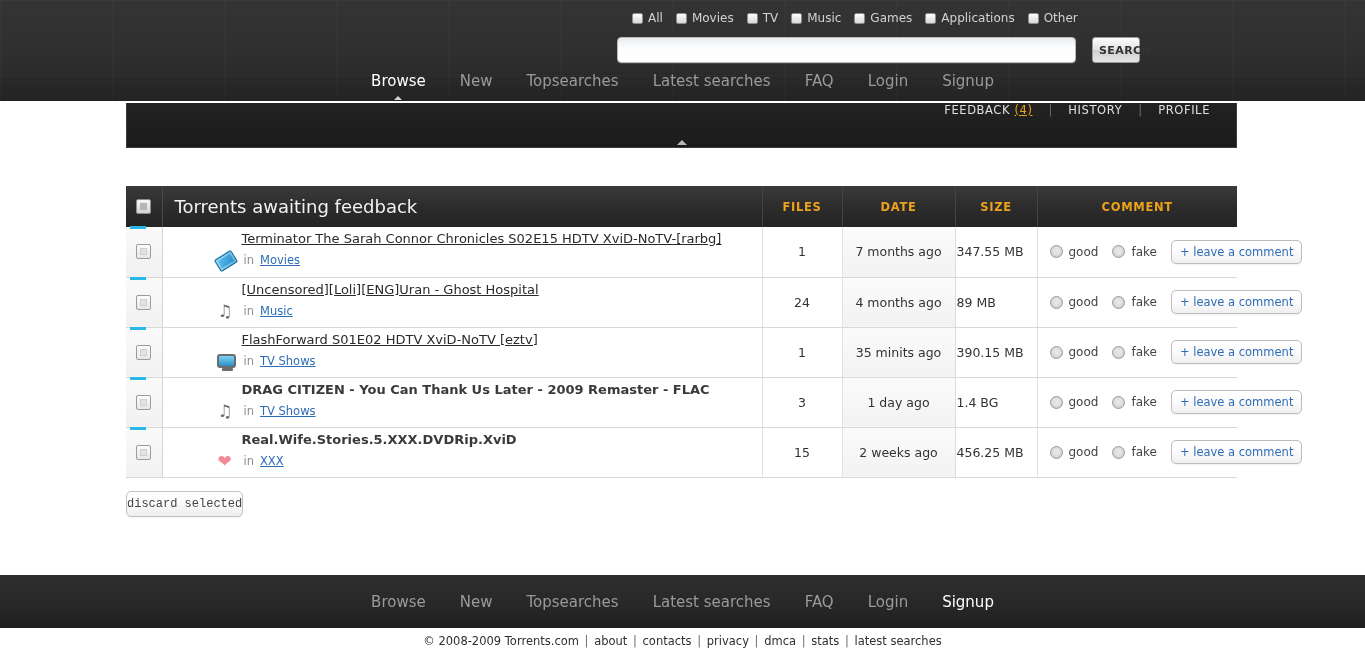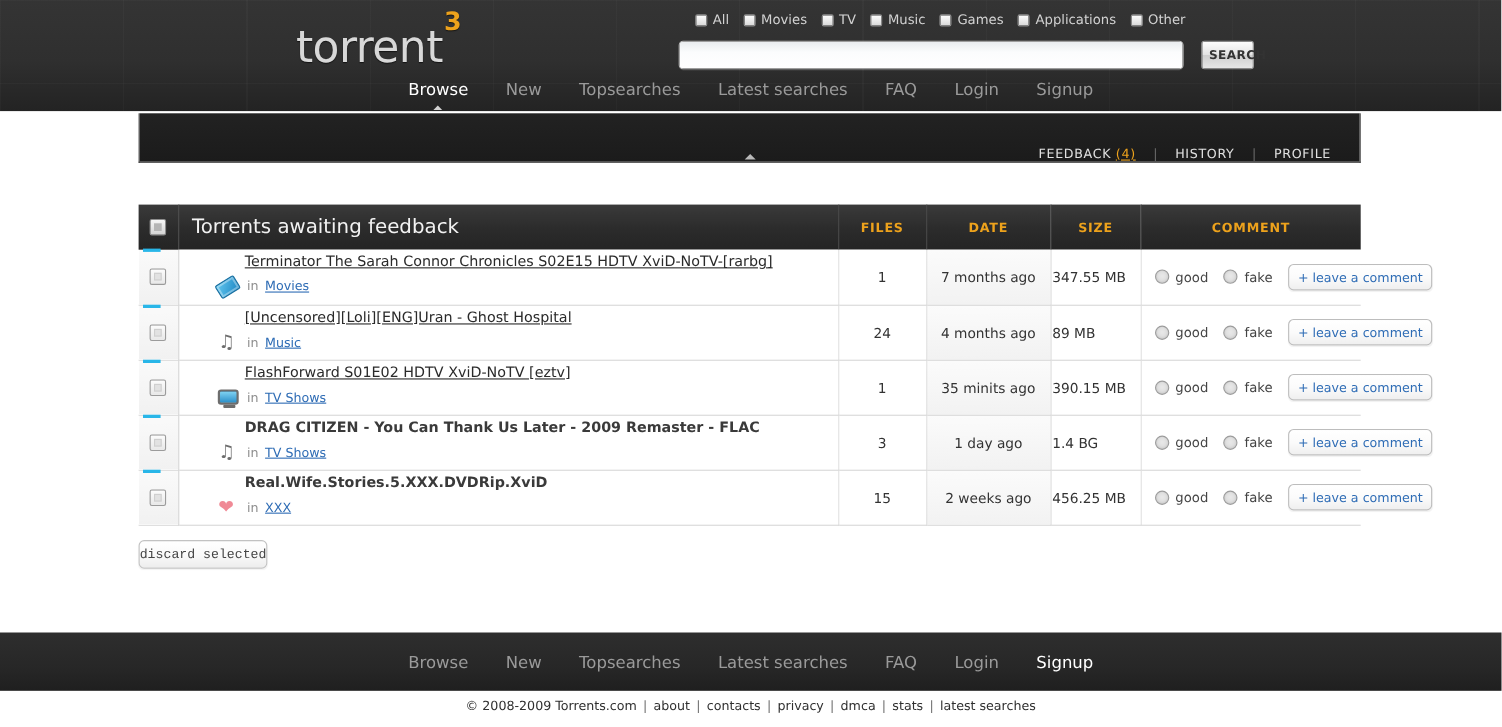--- a/index.html
+++ b/index.html
@@ -79,21 +79,21 @@
     border-left: 4px solid transparent; border-right: 4px solid transparent;
     border-bottom: 4px solid #d3d3d3;
   }
 
   
   .subbar {
     position: absolute; left: 126px; top: 103px;
     width: 1111px; height: 45px;
     background: linear-gradient(to bottom, #222222, #1b1b1b);
     border: 1px solid #3a3a3a; border-top: none;
-    display: flex; align-items: flex-end; justify-content: flex-end;
+    display: flex; align-items: flex-start; justify-content: flex-end;
     padding-right: 26px;
   }
   .subbar a { color: #e0e0e0; font-size: 11.5px; text-decoration: none; letter-spacing: 0.6px; }
   .subbar .sep { color: #6b6b6b; font-size: 11.5px; padding: 0 16px; }
   .badge { color: #eda21c; text-decoration: underline; }
   .subbar .caret {
     position: absolute; left: 50%; bottom: 2px; margin-left: -5px;
     border-left: 5px solid transparent; border-right: 5px solid transparent;
     border-bottom: 5px solid #b9b9b9;
   }
@@ -151,21 +151,21 @@
     border: 1px solid #9b9b9b; border-radius: 2px;
     background: linear-gradient(to bottom, #fcfcfc, #e8e8e8);
     position: relative; cursor: pointer;
   }
   .row-chk::after {
     content: ""; position: absolute; left: 3px; top: 3px;
     width: 7px; height: 7px; background: #e2e2e2; border: 1px solid #cfcfcf;
     box-sizing: border-box;
   }
 
-  td.c-title { padding: 5px 0 5px 6px; }
+  td.c-title { padding: 5px 0 5px 25px; }
   .t-name {
     display: block; font-size: 13px; color: #2a2a2a; text-decoration: underline;
     margin-bottom: 4px; margin-left: 54px; margin-top: -2px;
   }
   .t-name.plain { text-decoration: none; font-weight: bold; color: #3a3a3a; }
   .t-sub { display: flex; align-items: center; gap: 6px; }
   .t-icon { width: 22px; height: 20px; margin-left: 28px; position: relative; flex: none; }
   .t-in { color: #8e8e8e; font-size: 11.5px; }
   .t-cat { color: #2e6cb5; font-size: 11.5px; text-decoration: underline; }
 
@@ -236,23 +236,20 @@
     content: ""; position: absolute; left: 3px; bottom: -5px; width: 11px; height: 3px;
     background: #6d6d6d; border-radius: 1px;
   }
   .ic-heart { position: absolute; top: 1px; left: 2px; color: #f08a96; font-size: 17px; line-height: 18px; }
 </style>
 </head>
 <body>
 
 <div class="header">
 
-  <div class="logo">
-    <span>torrent</span><sup>3</sup>
-  </div>
 
   <div class="cat-row" id="cat-row">
       <div class="cat">
         <span class="box"></span>
         <span class="lbl">All</span>
       </div>
       <div class="cat">
         <span class="box"></span>
         <span class="lbl">Movies</span>
       </div>

